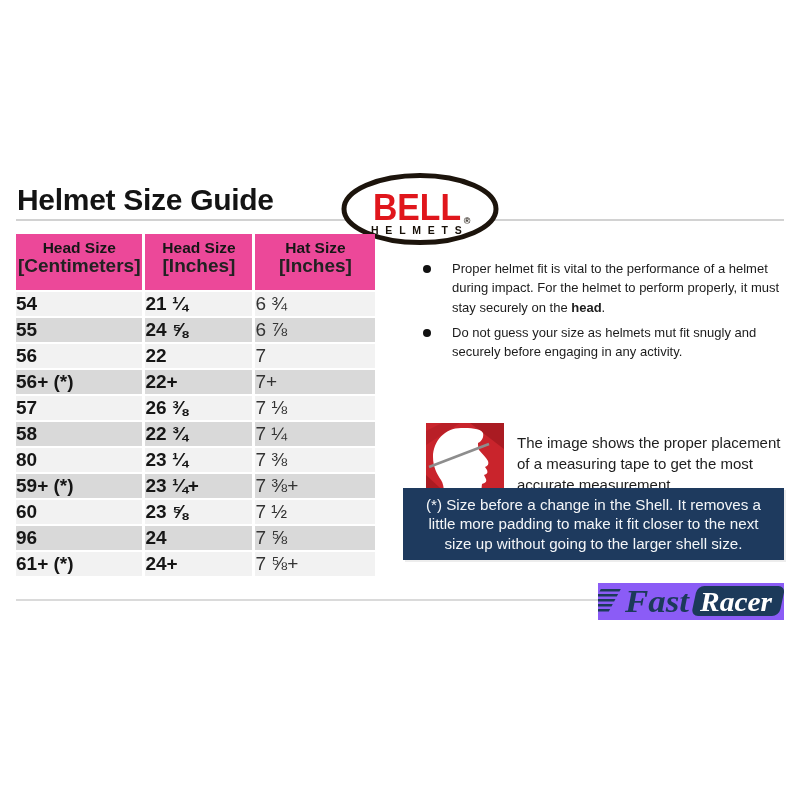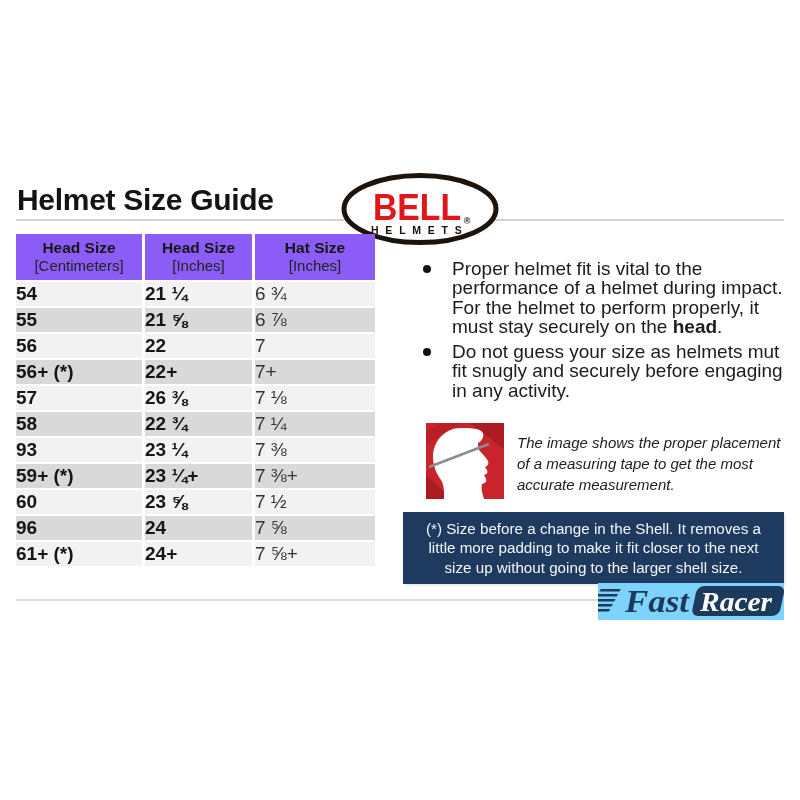--- a/index.html
+++ b/index.html
@@ -9,49 +9,49 @@
 
   
   .page-title { position: absolute; left: 17px; top: 183px; font-size: 30px; font-weight: 700; letter-spacing: -0.3px; color: #141414; }
   .title-rule { position: absolute; left: 16px; top: 219px; width: 768px; height: 2px; background: #d2d2d2; }
 
   
   .bell-logo { position: absolute; left: 339px; top: 172px; width: 162px; height: 76px; }
 
   
   table.size-table { position: absolute; left: 13px; top: 232px; border-collapse: separate; border-spacing: 3px 2px; }
-  table.size-table th { background: #8b5cf6; text-align: center; vertical-align: middle; padding: 4px 2px 5px; }
+  table.size-table th { background: #ec4899; text-align: center; vertical-align: middle; padding: 4px 2px 15px; }
   table.size-table th .h-line1 { display: block; font-size: 15.5px; font-weight: 700; line-height: 19px; color: #161616; }
-  table.size-table th .h-line2 { display: block; font-size: 15px; font-weight: 400; line-height: 18px; color: #222; }
+  table.size-table th .h-line2 { display: block; font-size: 19px; font-weight: 700; line-height: 18px; color: #222; }
   table.size-table th:nth-child(1), table.size-table td:nth-child(1) { width: 126px; min-width: 126px; }
   table.size-table th:nth-child(2), table.size-table td:nth-child(2) { width: 107px; min-width: 107px; }
   table.size-table th:nth-child(3), table.size-table td:nth-child(3) { width: 120px; min-width: 120px; }
   table.size-table td { height: 24px; vertical-align: middle; font-size: 19px; color: #161616; }
   table.size-table td:nth-child(1), table.size-table td:nth-child(2) { font-weight: 700; }
   table.size-table td:nth-child(3) { font-weight: 400; color: #333; }
   table.size-table tbody tr:nth-child(odd) td { background: #f2f2f2; }
   table.size-table tbody tr:nth-child(even) td { background: #d9d9d9; }
 
   
   ul.bullets { position: absolute; left: 405px; top: 259px; width: 385px; list-style: none; }
-  ul.bullets li { position: relative; padding-left: 47px; margin-bottom: 6px; font-size: 19px; line-height: 19.3px; color: #1c1c1c; }
+  ul.bullets li { position: relative; padding-left: 47px; margin-bottom: 6px; font-size: 13px; line-height: 19.3px; color: #1c1c1c; }
   ul.bullets .dot { position: absolute; left: 18px; top: 6px; width: 8px; height: 8px; border-radius: 50%; background: #111; }
   ul.bullets b { font-weight: 700; }
 
   
   .head-figure { position: absolute; left: 426px; top: 423px; width: 78px; height: 76px; }
-  .figure-caption { position: absolute; left: 517px; top: 432px; width: 266px; font-size: 15px; line-height: 21px; font-style: italic; color: #1d1d1d; }
+  .figure-caption { position: absolute; left: 517px; top: 432px; width: 266px; font-size: 15px; line-height: 21px; color: #1d1d1d; }
 
   
-  .shell-note { position: absolute; left: 403px; top: 512px; width: 381px; height: 72px; background: #1e3a5e; display: flex; align-items: center; justify-content: flex-start; box-shadow: 2px 2px 0 rgba(0,0,0,0.07); }
+  .shell-note { position: absolute; left: 403px; top: 488px; width: 381px; height: 72px; background: #1e3a5e; display: flex; align-items: center; justify-content: flex-start; box-shadow: 2px 2px 0 rgba(0,0,0,0.07); }
   .shell-note p { font-size: 15.2px; line-height: 19.5px; color: #f4f6f8; text-align: center; padding: 0 10px; }
 
   
   .bottom-rule { position: absolute; left: 16px; top: 599px; width: 768px; height: 2px; background: #dadada; }
-  .fastracer-logo { position: absolute; left: 598px; top: 583px; width: 186px; height: 37px; background: #7dd3fc; }
+  .fastracer-logo { position: absolute; left: 598px; top: 583px; width: 186px; height: 37px; background: #8b5cf6; }
 </style>
 </head>
 <body>
 
 <div class="canvas">
 
   <h1 class="page-title">Helmet Size Guide</h1>
   <div class="title-rule"></div>
 
   <div class="bell-logo">
@@ -81,21 +81,21 @@
       </tr>
     </thead>
     <tbody>
       <tr>
           <td>54</td>
           <td>21 ¼</td>
           <td>6 ¾</td>
         </tr>
       <tr>
           <td>55</td>
-          <td>21 ⅝</td>
+          <td>24 ⅝</td>
           <td>6 ⅞</td>
         </tr>
       <tr>
           <td>56</td>
           <td>22</td>
           <td>7</td>
         </tr>
       <tr>
           <td>56+ (*)</td>
           <td>22+</td>
@@ -105,21 +105,21 @@
           <td>57</td>
           <td>26 ⅜</td>
           <td>7 ⅛</td>
         </tr>
       <tr>
           <td>58</td>
           <td>22 ¾</td>
           <td>7 ¼</td>
         </tr>
       <tr>
-          <td>93</td>
+          <td>80</td>
           <td>23 ¼</td>
           <td>7 ⅜</td>
         </tr>
       <tr>
           <td>59+ (*)</td>
           <td>23 ¼+</td>
           <td>7 ⅜+</td>
         </tr>
       <tr>
           <td>60</td>

